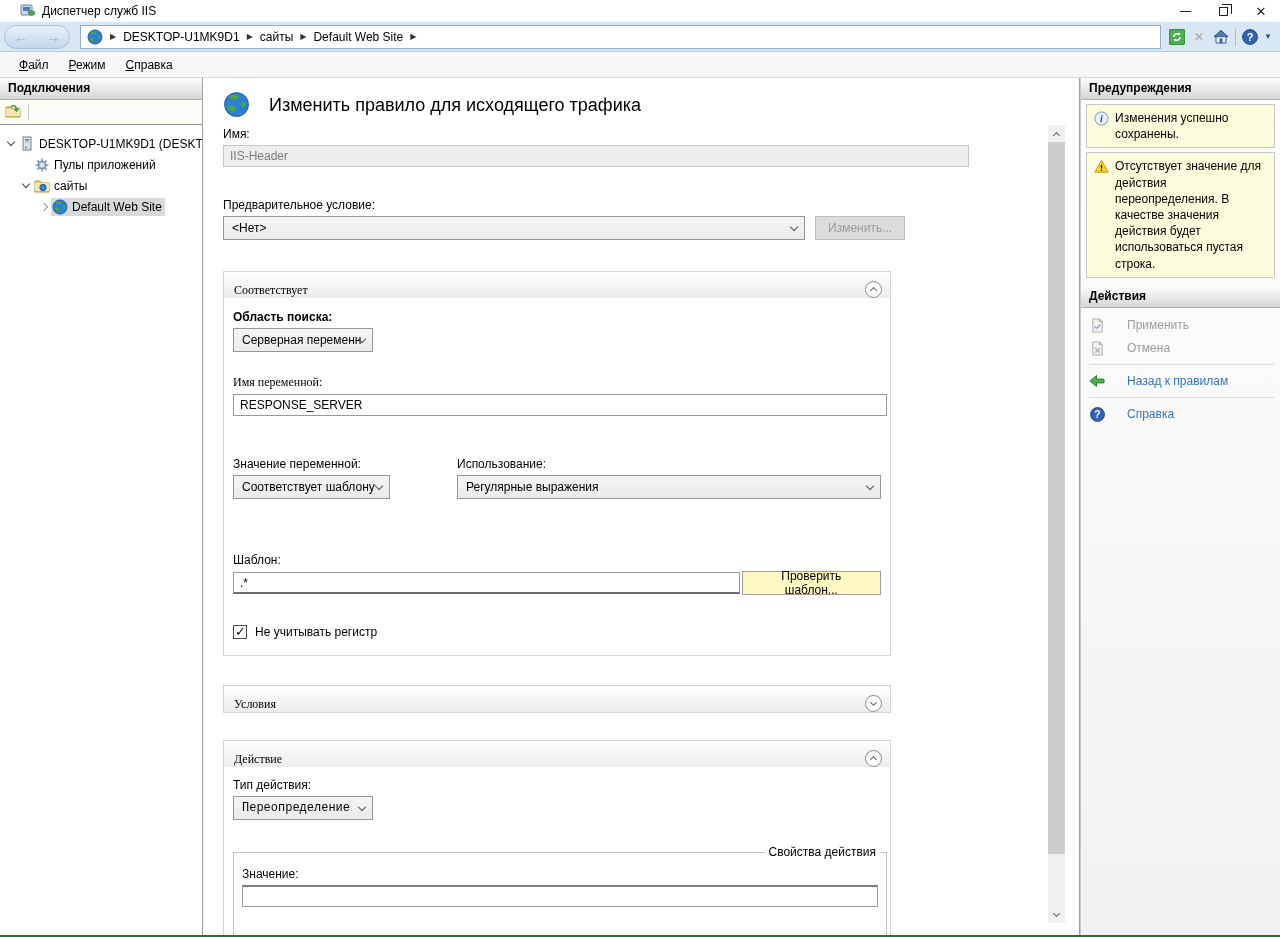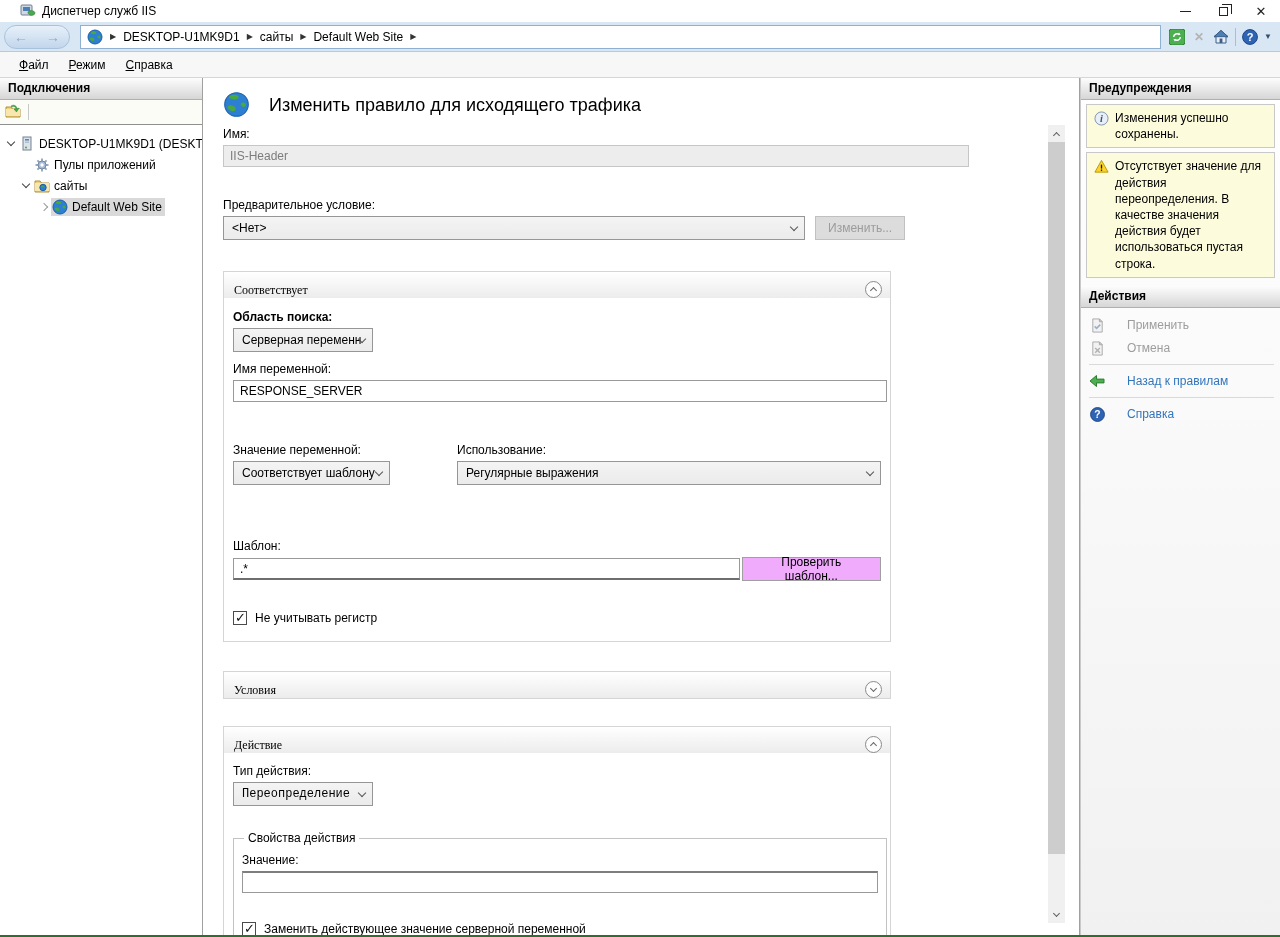--- a/index.html
+++ b/index.html
@@ -58,39 +58,39 @@
   .page-header h1 { font-size:18px; font-weight:400; margin:4px 0 0 0; }
   .glb28 { width:27px; height:27px; flex:none; }
 
   label.fl { display:block; margin-bottom:4px; }
   .inp { height:22px; width:746px; border:1px solid #999; padding:0 6px; font-size:12px; font-family:"Liberation Sans",sans-serif; background:#fff; }
   .inp.dis { background:#ededed; color:#7c7c7c; border-color:#c6c6c6; }
 
   .sel { height:24px; background:linear-gradient(#f4f4f4,#ebebeb); border:1px solid #969696; display:flex; align-items:center; padding:0 22px 0 8px; position:relative; white-space:nowrap; overflow:hidden; }
   .sel .sc { position:absolute; right:7px; top:9px; width:6px; height:6px; border-right:1.3px solid #555; border-bottom:1.3px solid #555; transform:rotate(45deg); margin-top:-2px; }
 
-  .btn { height:24px; background:#f0abfc; border:1px solid #9f9f9f; padding:0 12px; font-size:12px; font-family:"Liberation Sans",sans-serif; display:inline-flex; align-items:center; }
+  .btn { height:24px; background:#fef9c3; border:1px solid #9f9f9f; padding:0 12px; font-size:12px; font-family:"Liberation Sans",sans-serif; display:inline-flex; align-items:center; }
   .btn.dis { color:#9c9c9c; border-color:#c0c0c0; background:#dcdcdc; }
 
   .row { display:flex; align-items:center; }
 
   .section { width:668px; border:1px solid #d5d5d5; background:#fff; }
   .sec-head { height:26px; background:linear-gradient(#ffffff,#ececec); display:flex; align-items:flex-end; padding:0 8px 0 10px;font-family:Liberation Serif, serif; }
   .sec-head .t { flex:1; }
   .sec-btn { width:17px; height:17px; border:1px solid #8a8a8a; border-radius:50%; display:flex; align-items:center; justify-content:center; background:#fdfdfd; }
   .sec-btn .chev { border-color:#666; width:5px; height:5px; }
   .sec-btn .chev.up { transform:rotate(-135deg); margin-top:2px; }
   .sec-body { padding:9px 9px 0 9px; }
 
   .checkbox-row { display:flex; align-items:center; gap:8px; }
   .cb { width:14px; height:14px; border:1px solid #4a4a4a; background:#fff; position:relative; flex:none; }
   .cb.checked:after { content:"✓"; position:absolute; left:1px; top:-2px; font-size:13px; color:#111; }
 
   fieldset.grp { width:654px; border:1px solid #c2c2c2; margin:0; padding:4px 8px 18px 8px; }
-  fieldset.grp legend { font-size:12px; padding:0 4px; margin-left:2px; }
+  fieldset.grp legend { font-size:12px; padding:0 4px; margin-left:2px;text-align:right; }
 
   
   .vscroll { position:absolute; right:14px; top:47px; bottom:12px; width:17px; background:#f0f0f0; }
   .vs-arrow { height:17px; display:flex; align-items:center; justify-content:center; }
   .vs-arrow .chev { border-color:#606060; width:5px; height:5px; }
   .vs-arrow .chev.up { transform:rotate(-135deg); margin-top:3px; }
   .vs-thumb { position:absolute; top:17px; left:0; width:17px; height:712px; background:#cdcdcd; }
   .vs-down { position:absolute; bottom:0; left:0; width:17px; }
 
   
@@ -313,21 +313,21 @@
                 <span class="chev up"></span>
               </span>
           </div>
           <div class="sec-body">
             <label class="fl" style="margin-top:3px;font-weight:bold;">Область поиска:</label>
             <div class="sel" style="width:140px;">
               <span>Серверная переменн</span>
                 <span class="sc"></span>
             </div>
 
-            <label class="fl" style="margin-top:10px;">Имя переменной:</label>
+            <label class="fl" style="margin-top:23px;font-family:Liberation Serif, serif;">Имя переменной:</label>
             <input class="inp" style="width: 654px;" value="RESPONSE_SERVER">
 
             <div class="row" style="margin-top:41px; align-items:flex-start;">
               <div style="width:228px;">
                 <label class="fl">Значение переменной:</label>
                 <div class="sel" style="width:157px; margin-top:2px;">
                   <span>Соответствует шаблону</span>
                     <span class="sc"></span>
                 </div>
               </div>

